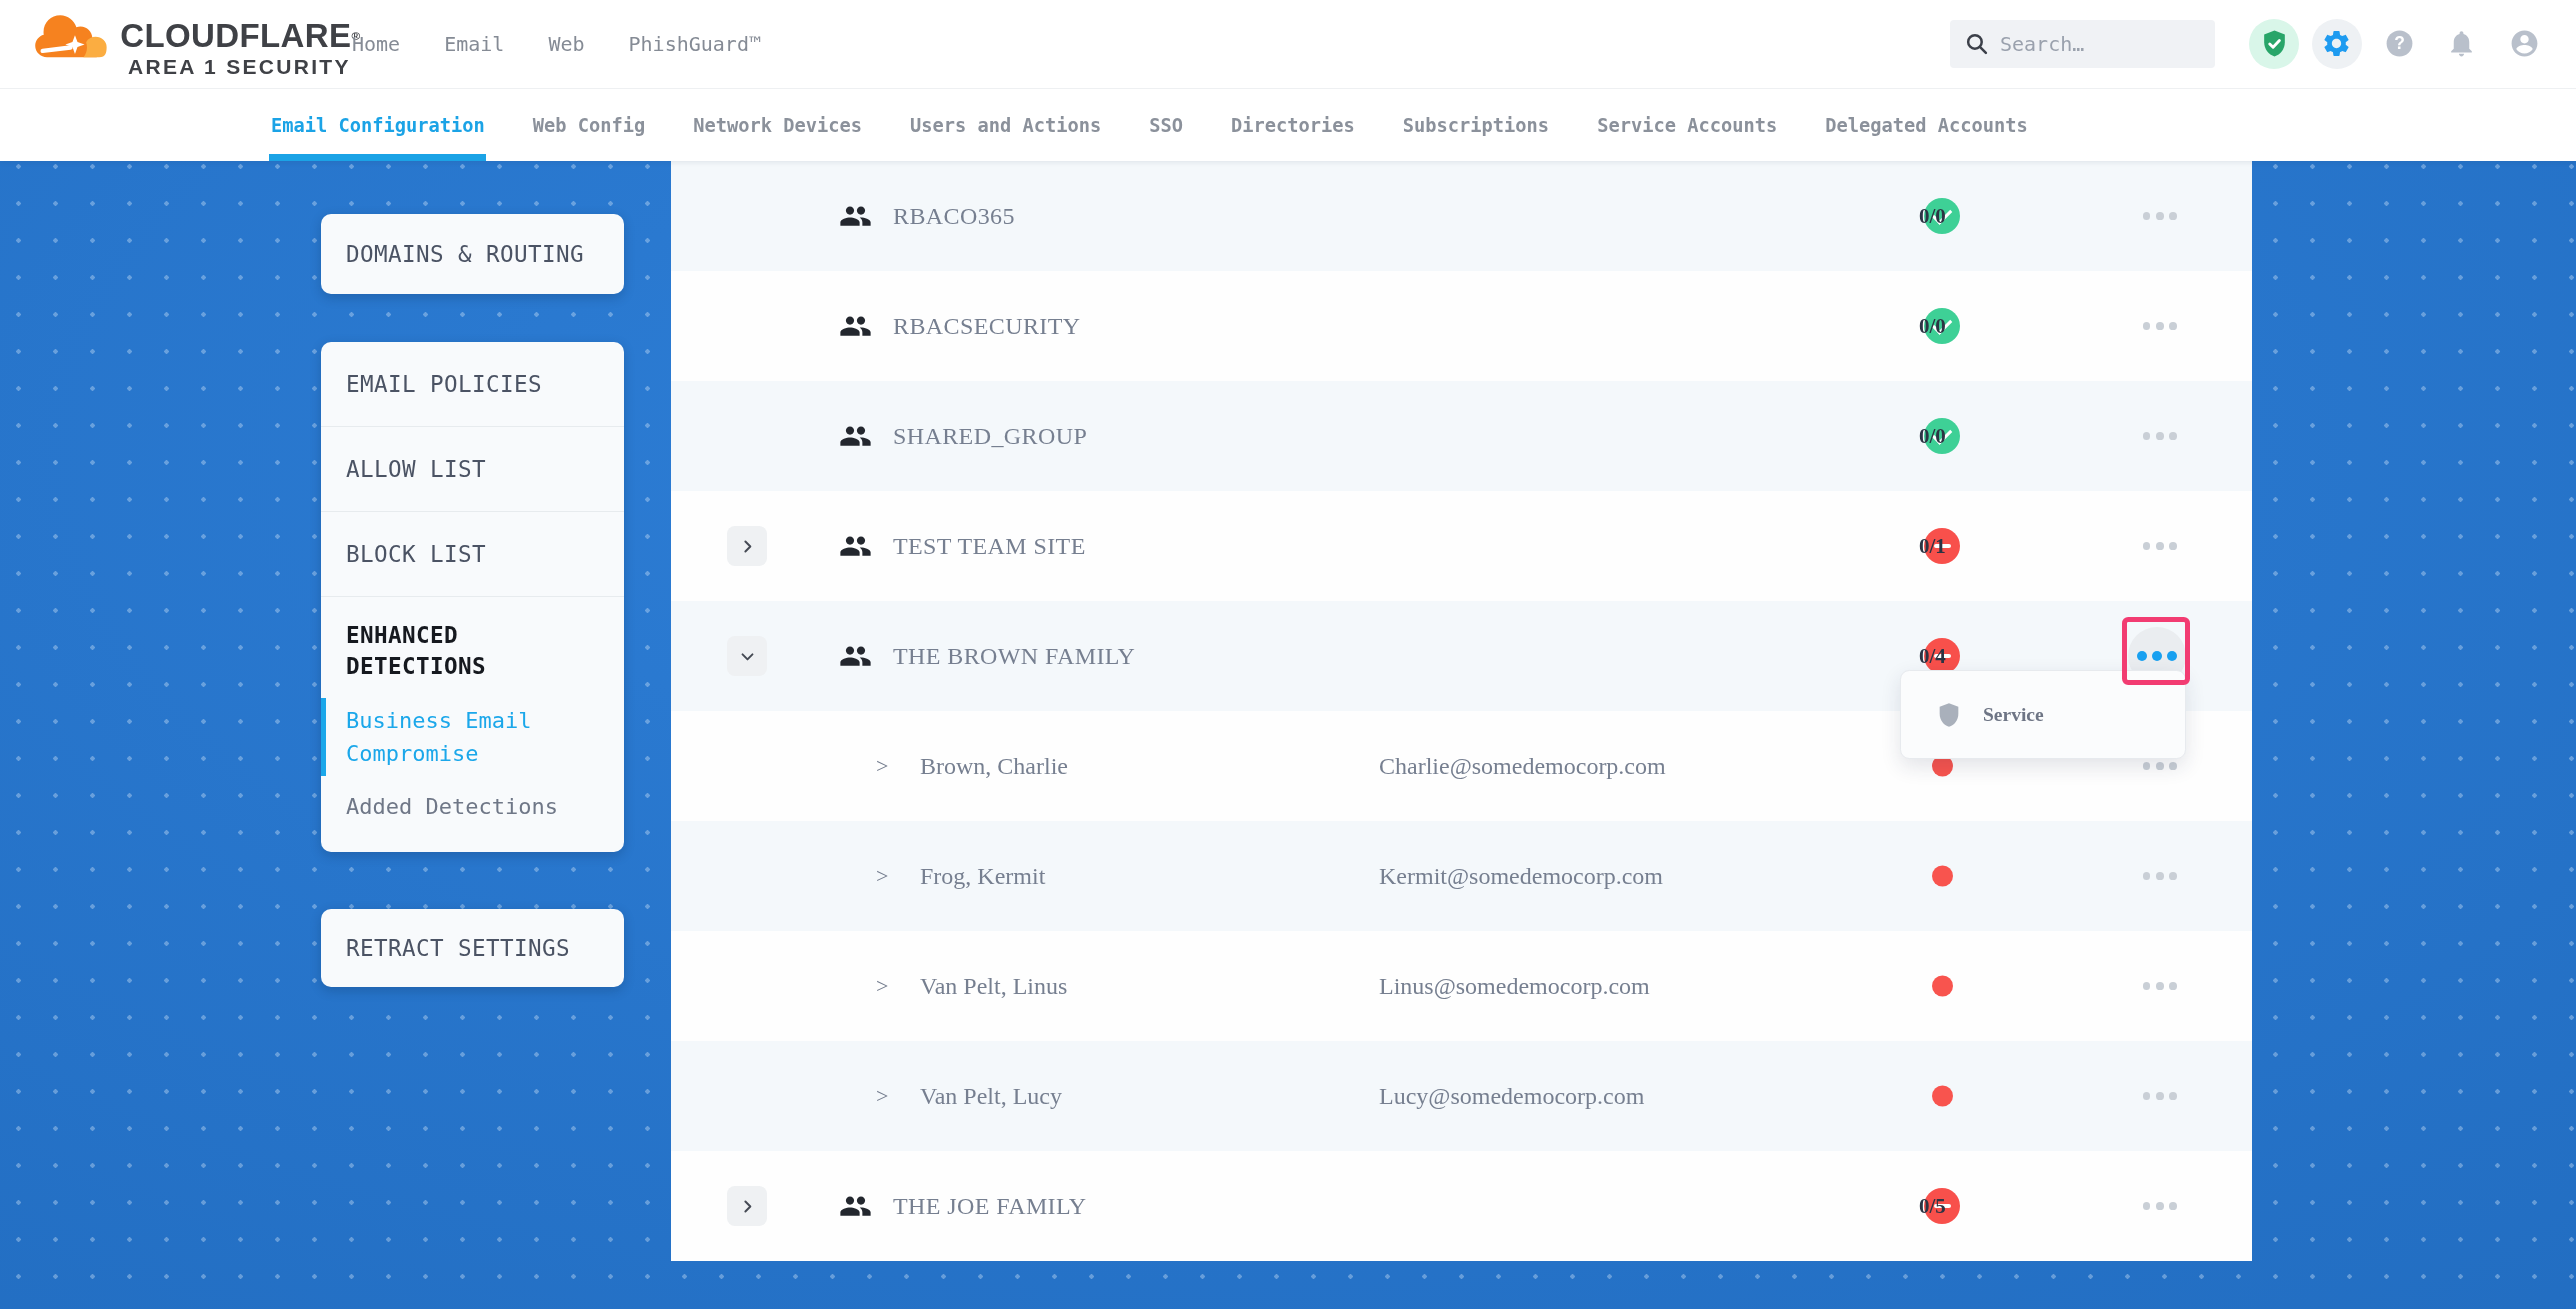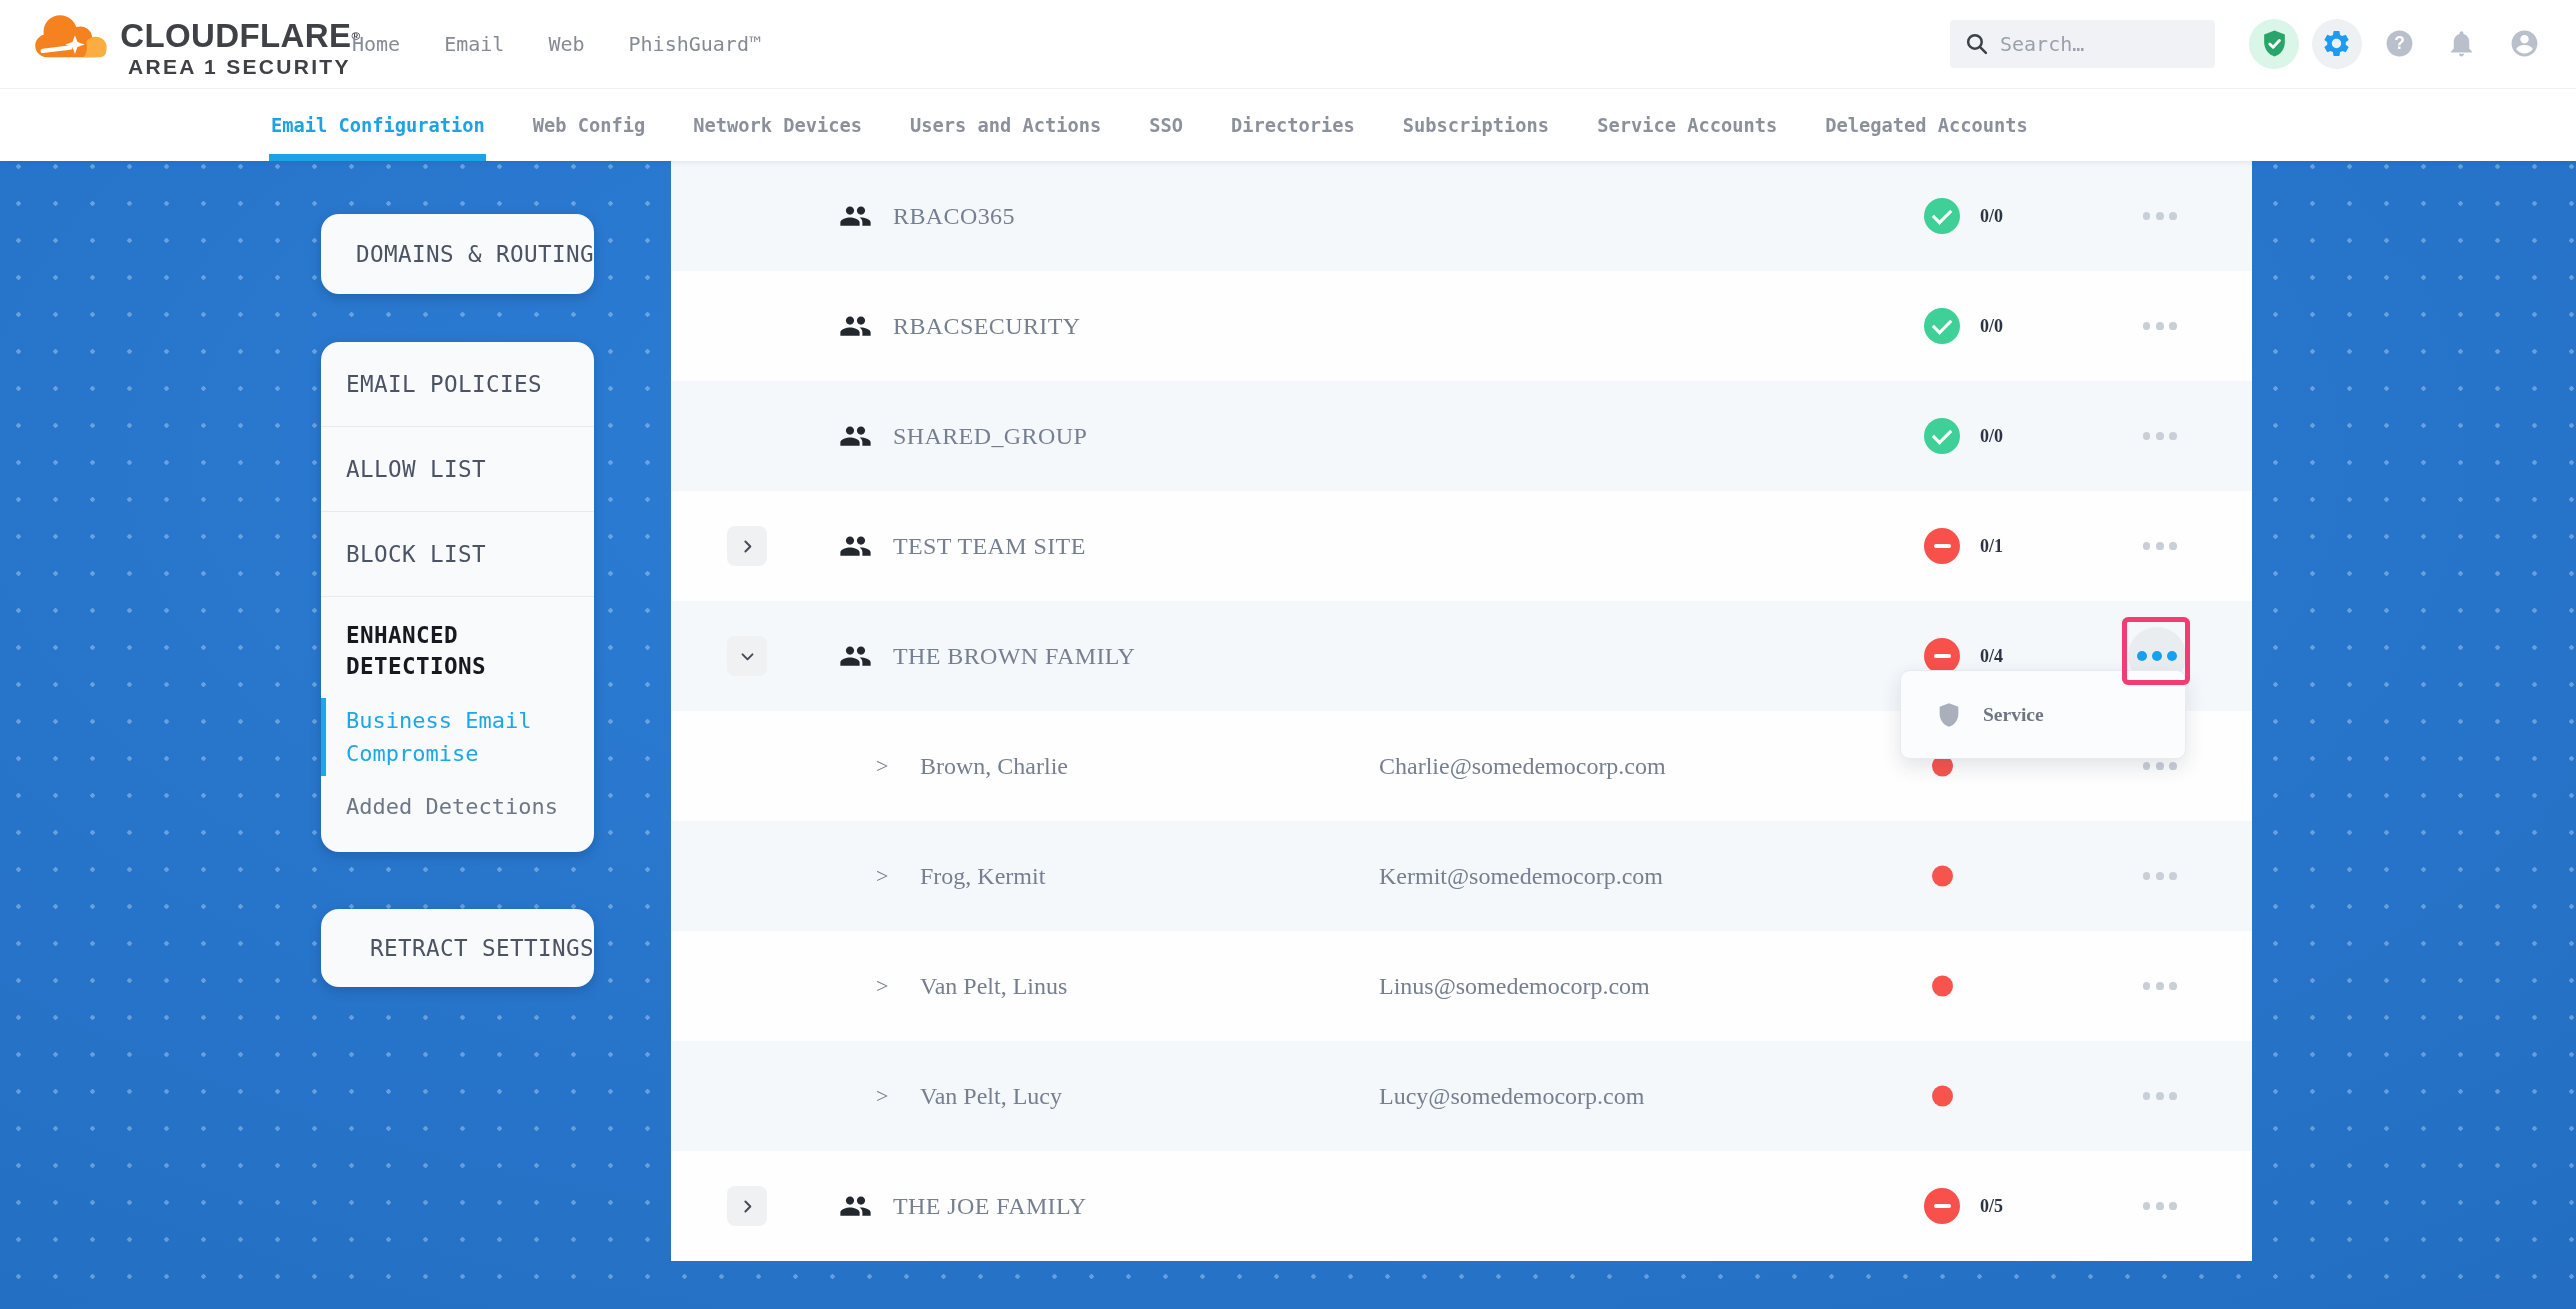--- a/index.html
+++ b/index.html
@@ -40,22 +40,22 @@
   
   .tabsbar { position:absolute; top:88px; left:0; right:0; height:73px; background:#fff; z-index:5;
              border-top:1.6px solid #eef0f2; box-shadow:0 2.3px 5.4px rgba(25,45,70,.10);
              display:flex; align-items:stretch; padding-left:271px; gap:48px; }
   .tab { display:flex; align-items:center; position:relative; font-size:18.7px; font-weight:600;
          color:#8b919b; white-space:nowrap; cursor:pointer; }
   .tab.active { color:#1ba3e6; }
   .tab.active::after { content:''; position:absolute; left:-1.6px; right:-1.6px; bottom:0; height:7px; background:#1ba3e6; }
 
   
-  .card { position:absolute; left:321px; width:273px; background:#f8fafc; border-radius:18px;
-          box-shadow:0 3.9px 11px rgba(8,35,70,.22); color:#4b5364;justify-content:flex-end; }
+  .card { position:absolute; left:321px; width:303px; background:#f8fafc; border-radius:10px;
+          box-shadow:0 3.9px 11px rgba(8,35,70,.22); color:#4b5364; }
   .card-single { height:80px; display:flex; align-items:center; padding-left:25px;
                  font-size:22.6px; letter-spacing:0.4px; }
   #card-domains { top:214px; }
   #card-policies { top:342px; height:510px; overflow:hidden; }
   #card-retract { top:909px; height:78px; }
   .pitem { height:85px; display:flex; align-items:center; padding-left:25px; font-size:22.6px;
            letter-spacing:0.4px; border-bottom:1.6px solid #e7ebee; cursor:pointer; }
   .enh-block { padding:23px 25px 0 25px; }
   .enh-title { font-size:22.6px; line-height:31px; font-weight:bold; color:#16191f; letter-spacing:0.4px; }
   .enh-item { position:relative; font-size:22px; line-height:33px; color:#6f7787; cursor:pointer; }
@@ -78,21 +78,21 @@
   .gicon { left:168px; width:33px; height:33px; }
   .gicon svg { width:33px; height:33px; }
   .gname { left:222px; font-size:24px; font-weight:500; letter-spacing:0.4px; color:#767f90; white-space:nowrap; }
   .status { left:1253px; width:36px; height:36px; border-radius:50%;
             display:flex; align-items:center; justify-content:center; }
   .status.ok  { background:#3ed096; }
   .status.err { background:#f8504b; }
   .status.ok::after  { content:''; width:15px; height:7.8px; border-left:3.9px solid #fff; border-bottom:3.9px solid #fff;
                        transform:rotate(-45deg); margin-top:-3.9px; }
   .status.err::after { content:''; width:17px; height:4.7px; background:#fff; border-radius:2.3px; }
-  .count { left:1309px; font-size:18px; font-weight:bold; color:#2c3444; }
+  .count { left:1248px; font-size:21px; font-weight:bold; color:#2c3444; }
 
   .dots { left:1469px; display:flex; align-items:center; border:none; background:none; cursor:pointer; }
   .dots i { width:7.8px; height:7.8px; border-radius:50%; background:#c9cfd6; margin:0 2.7px; }
   .row.highlight .dots { left:1457px; width:58px; height:58px; border-radius:50%; background:#eaedf0; justify-content:center; }
   .row.highlight .dots i { width:10px; height:10px; background:#18a0f0; margin:0 2.3px; }
 
   .mchev { left:205px; font-size:22px; color:#747d8e; cursor:pointer; }
   .mchev::before { content:'>'; }
   .mname  { left:249px; font-size:24px; color:#767f90; white-space:nowrap; }
   .memail { left:708px; font-size:24px; color:#767f90; white-space:nowrap; }

